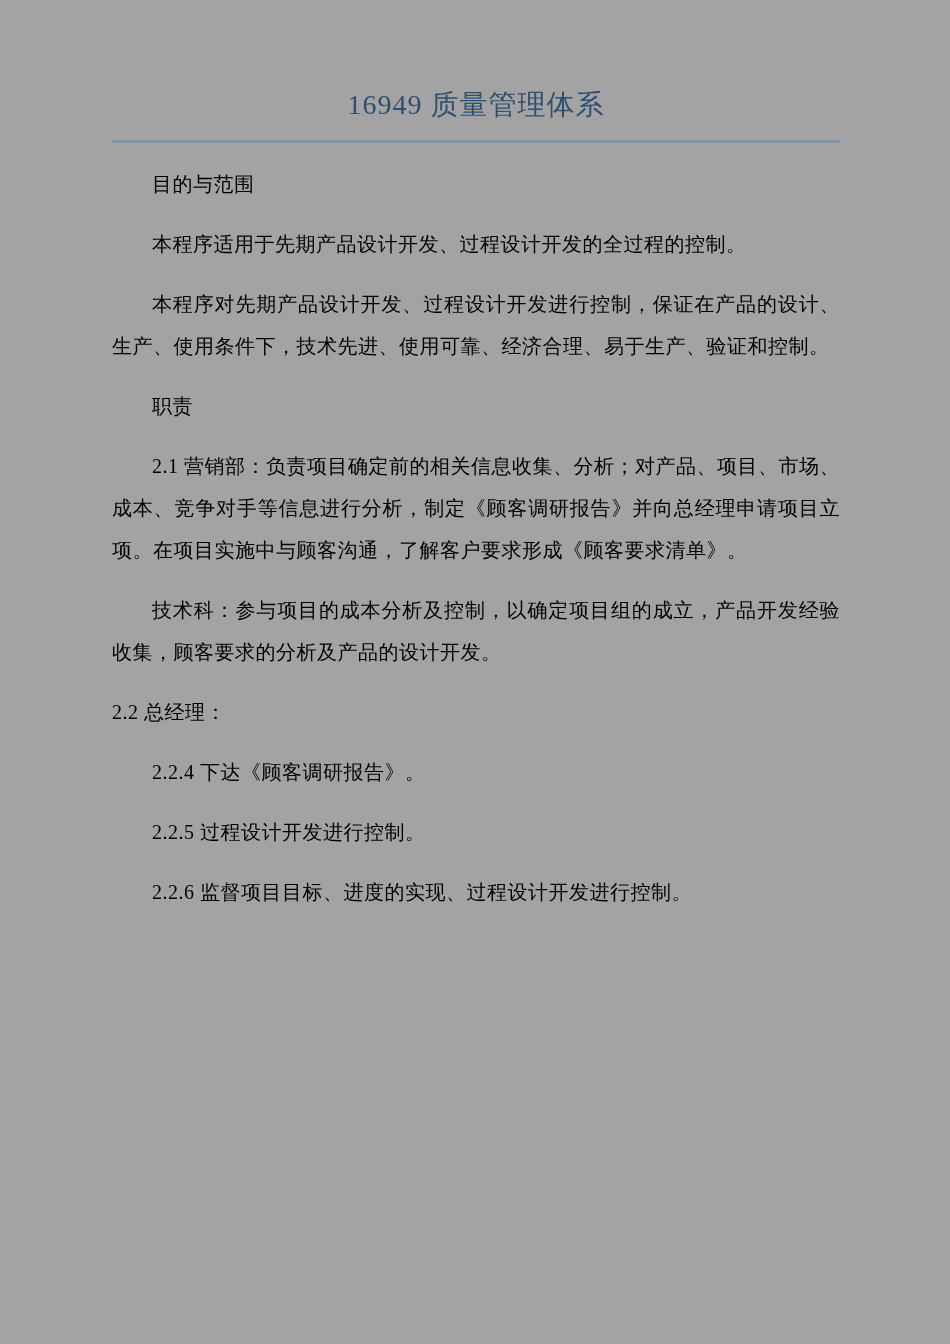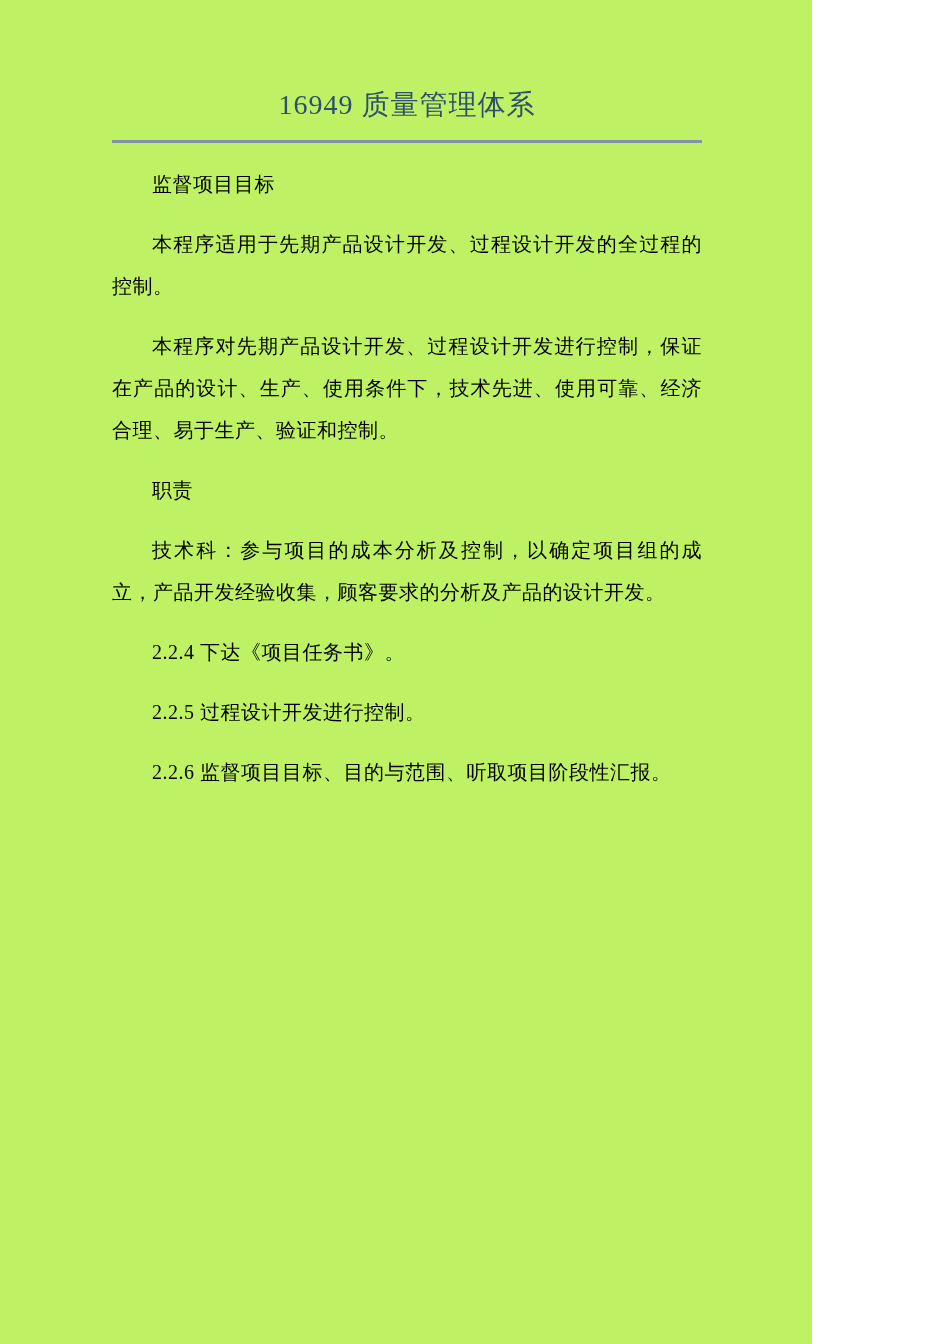--- a/index.html
+++ b/index.html
@@ -8,24 +8,24 @@
     background: #ffffff;
   }
   body {
     width: 950px;
     height: 1344px;
     position: relative;
     font-family: "Liberation Serif", "DejaVu Serif", serif;
   }
   .page {
     box-sizing: border-box;
-    width: 812px;
+    width: 950px;
     min-height: 1344px;
     padding: 0 110px 40px 112px;
-    background: #bef264;
+    background: #a3a3a3;
   }
   .doc-title {
     margin: 0;
     padding-top: 86px;
     font-size: 28px;
     line-height: 38px;
     font-weight: normal;
     text-align: center;
     letter-spacing: 1px;
   }
@@ -49,22 +49,24 @@
     text-indent: 0;
   }
 </style>
 </head>
 <body>
 
 <div class="page">
   <h1 class="doc-title" style="color: rgb(47, 79, 111);">16949 质量管理体系</h1>
   <hr class="title-rule" style="background: rgb(128, 147, 168);">
   <main class="doc-body" id="doc-body">
-      <p class="indent">监督项目目标</p>
+      <p class="indent">目的与范围</p>
       <p class="indent">本程序适用于先期产品设计开发、过程设计开发的全过程的控制。</p>
       <p class="indent">本程序对先期产品设计开发、过程设计开发进行控制，保证在产品的设计、生产、使用条件下，技术先进、使用可靠、经济合理、易于生产、验证和控制。</p>
       <p class="indent">职责</p>
+      <p class="indent">2.1 营销部：负责项目确定前的相关信息收集、分析；对产品、项目、市场、成本、竞争对手等信息进行分析，制定《顾客调研报告》并向总经理申请项目立项。在项目实施中与顾客沟通，了解客户要求形成《顾客要求清单》。</p>
       <p class="indent">技术科：参与项目的成本分析及控制，以确定项目组的成立，产品开发经验收集，顾客要求的分析及产品的设计开发。</p>
-      <p class="indent">2.2.4 下达《项目任务书》。</p>
+      <p class="noindent">2.2 总经理：</p>
+      <p class="indent">2.2.4 下达《顾客调研报告》。</p>
       <p class="indent">2.2.5 过程设计开发进行控制。</p>
-      <p class="indent">2.2.6 监督项目目标、目的与范围、听取项目阶段性汇报。</p>
+      <p class="indent">2.2.6 监督项目目标、进度的实现、过程设计开发进行控制。</p>
     </main>
 </div>
 
 </body></html>

